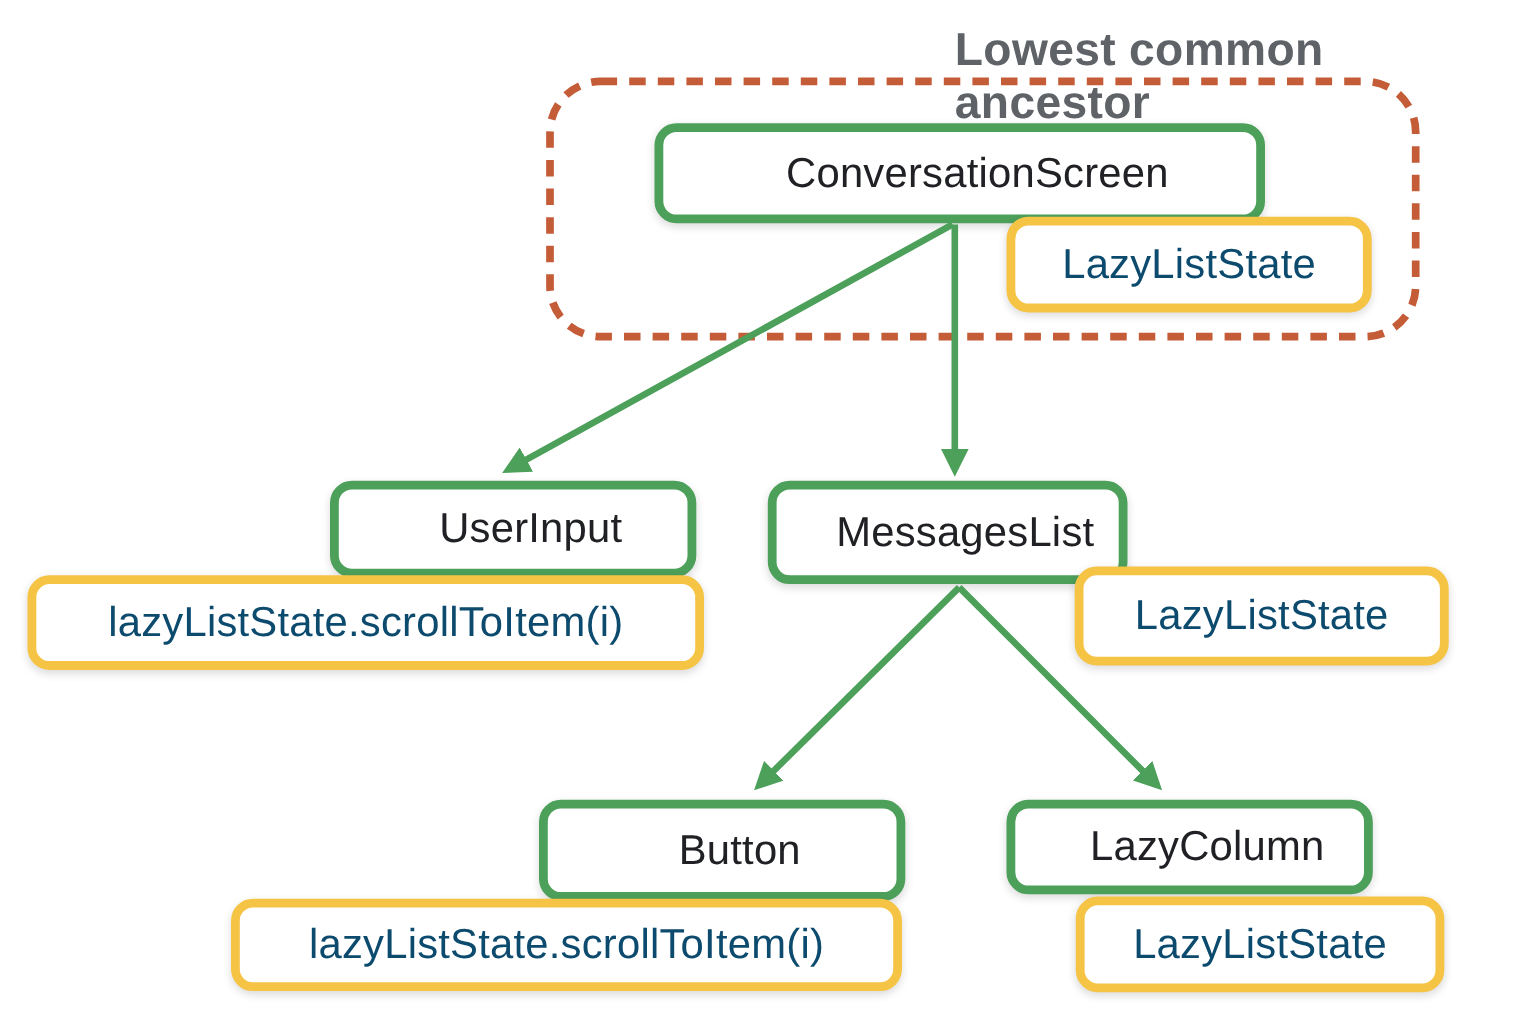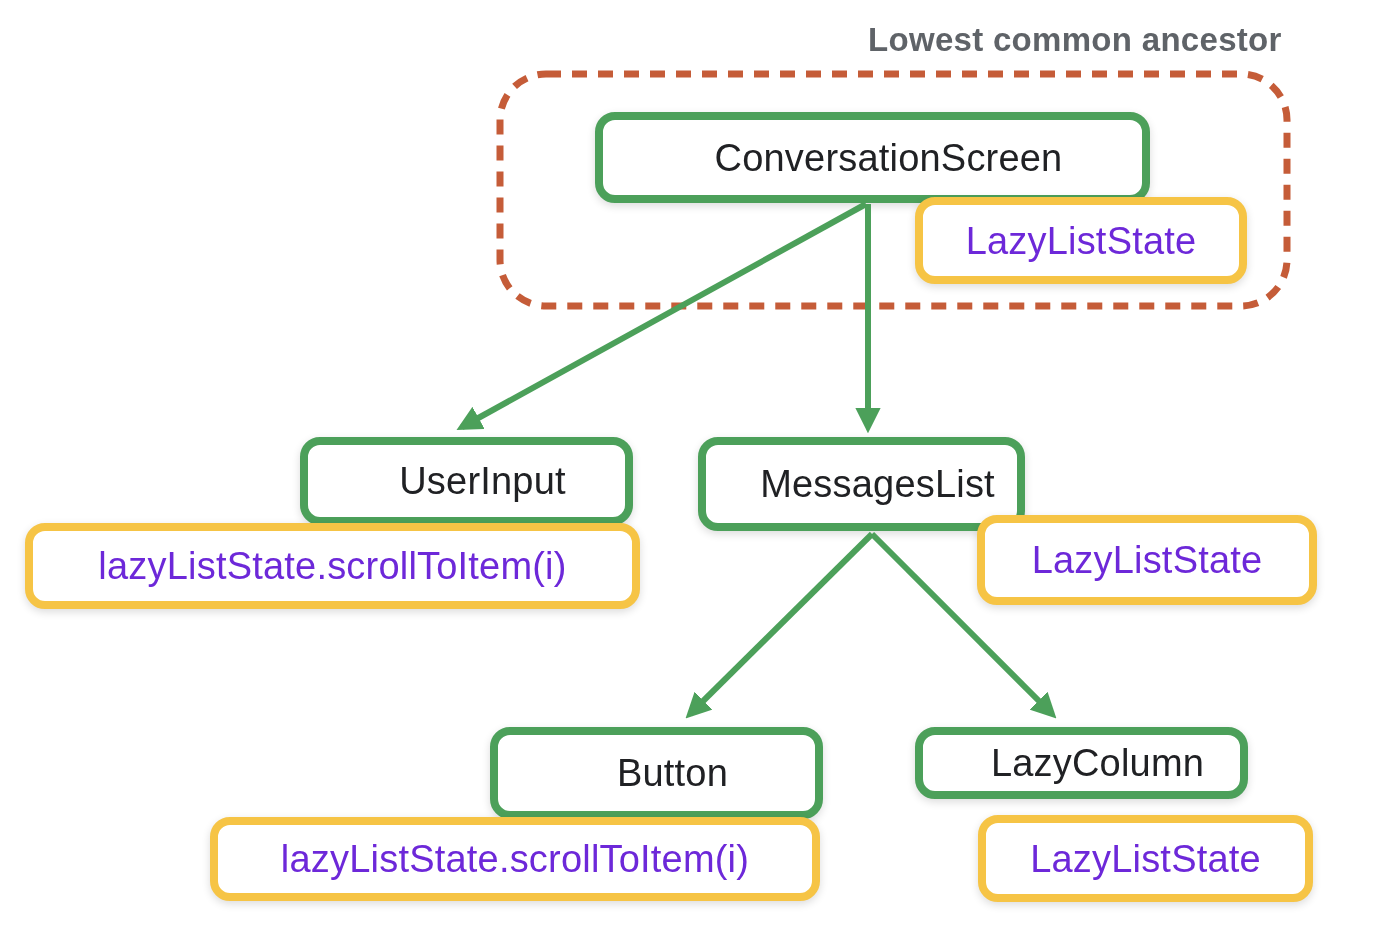--- a/index.html
+++ b/index.html
@@ -21,33 +21,33 @@
   .node.green{
     border:8px solid #4CA05A;
     border-radius:20px;
     color:#202124;
     z-index:2;
     padding-left:32px;
   }
   .node.yellow{
     border:8px solid #F6C445;
     border-radius:20px;
-    color:#6d28d9;
+    color:#0c4a6e;
     z-index:3;
   }
   .node span{
     font-size:38px;
     line-height:1;
     white-space:nowrap;
     letter-spacing:0.2px;
   }
   #lca-label{
     position:absolute;
     left:868px;top:21px;
-    font-size:33px;
+    font-size:42px;
     font-weight:700;
     color:#5F6368;
     letter-spacing:0.3px;
     z-index:2;
   }
   #dash-layer{z-index:1;}
   #arrow-layer{z-index:4;}
 </style>
 </head>
 <body>
@@ -69,21 +69,21 @@
   </div>
 
   <div class="node green" style="left:300px;top:437px;width:333px;height:88px">
     <span>UserInput</span>
   </div>
 
   <div class="node green" style="left:490px;top:727px;width:333px;height:92px">
     <span>Button</span>
   </div>
 
-  <div class="node green" style="left:915px;top:727px;width:333px;height:72px">
+  <div class="node green" style="left:915px;top:727px;width:333px;height:86px">
     <span>LazyColumn</span>
   </div>
 
   <div class="node yellow" style="left:915px;top:197px;width:332px;height:87px">
     <span>LazyListState</span>
   </div>
 
   <div class="node yellow" style="left:25px;top:523px;width:615px;height:86px">
     <span>lazyListState.scrollToItem(i)</span>
   </div>

